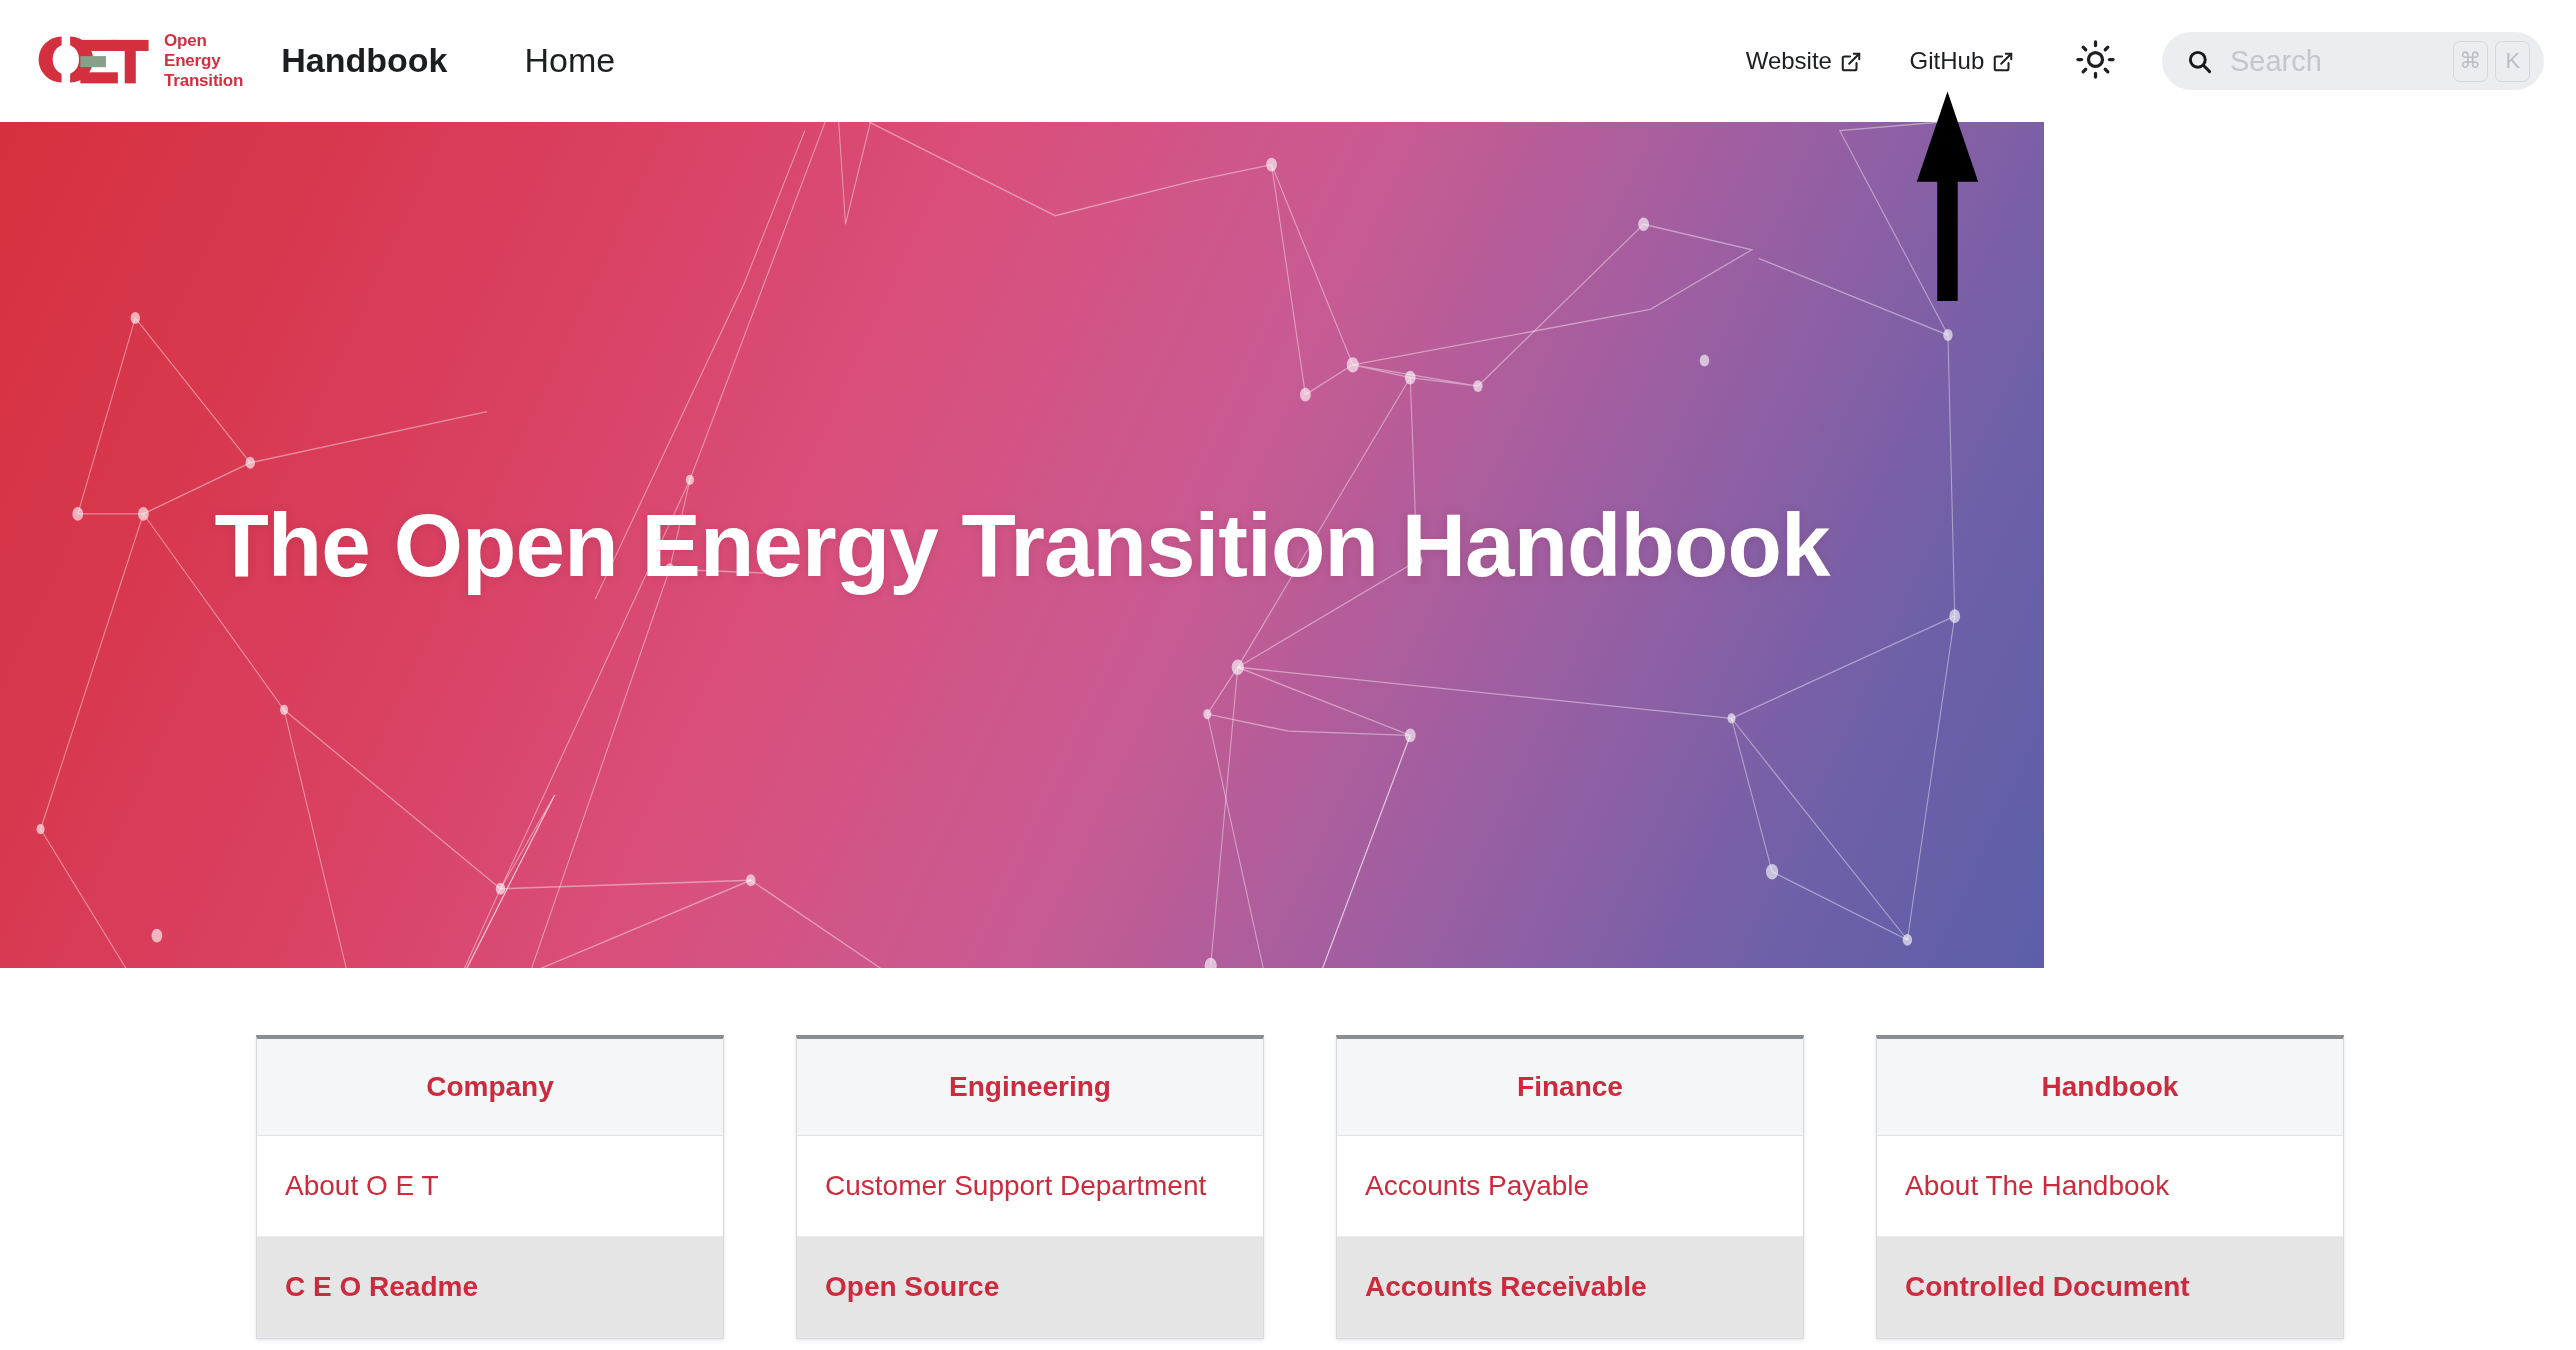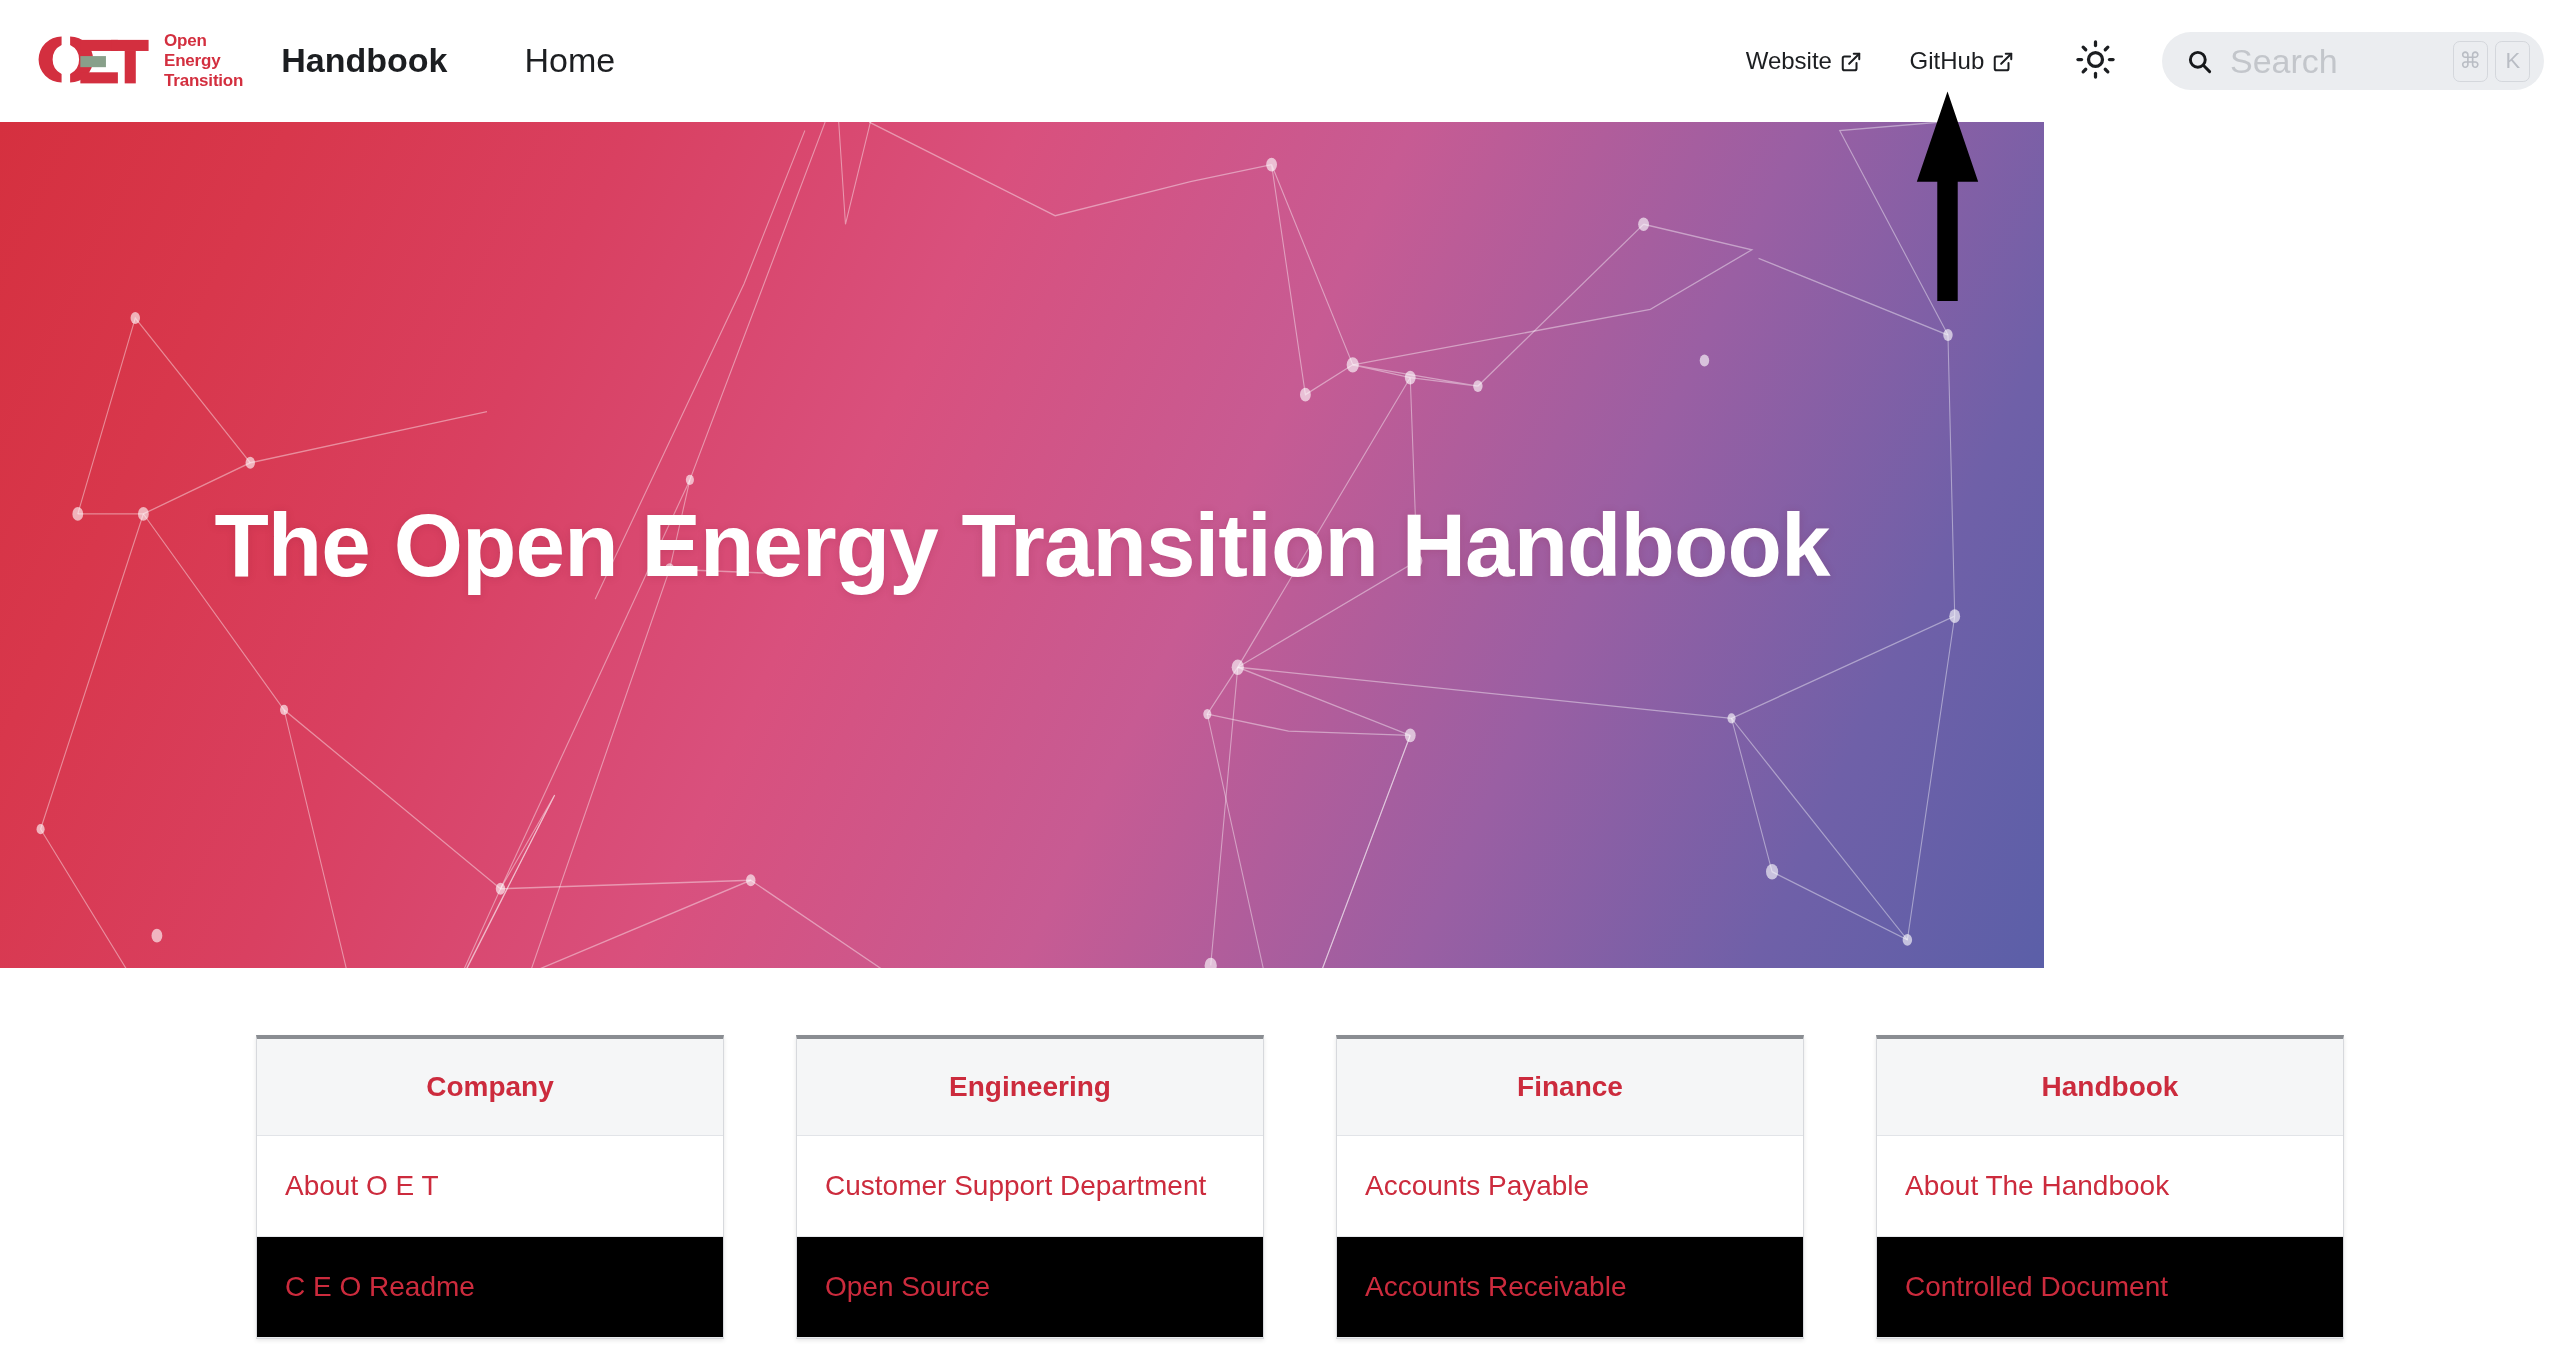--- a/index.html
+++ b/index.html
@@ -99,21 +99,21 @@
     border-radius: 29px;
     display: flex;
     align-items: center;
     padding: 0 13.6px 0 24px;
     position: relative;
   }
   .search-icon { flex: 0 0 auto; width: 27px; height: 27px; }
   .search-placeholder {
     flex: 1;
     color: #c3c6cb;
-    font-size: 34px;
+    font-size: 29px;
     padding-left: 17px;
     white-space: nowrap;
     overflow: hidden;
   }
   .kbd-group { display: flex; gap: 7.7px; }
   .kbd {
     width: 35px; height: 41px;
     border: 1.7px solid #d4d7dc;
     border-radius: 6.8px;
     color: #b9bdc4;
@@ -189,21 +189,21 @@
     font-size: 28px;
     font-weight: bold;
   }
   .card-row {
     border-bottom: 1.7px solid #e8eaed;
     padding: 31px 28px;
     min-height: 101px;
     display: flex;
     align-items: center;
   }
-  .card-row.alt { background: #000000; }
+  .card-row.alt { background: #e5e5e5; font-weight: bold; }
   .card-link {
     color: #cc2b3d;
     font-size: 28px;
     text-decoration: none;
     line-height: 1.35;
   }
 
   
   .annot-arrow {
     position: absolute;

